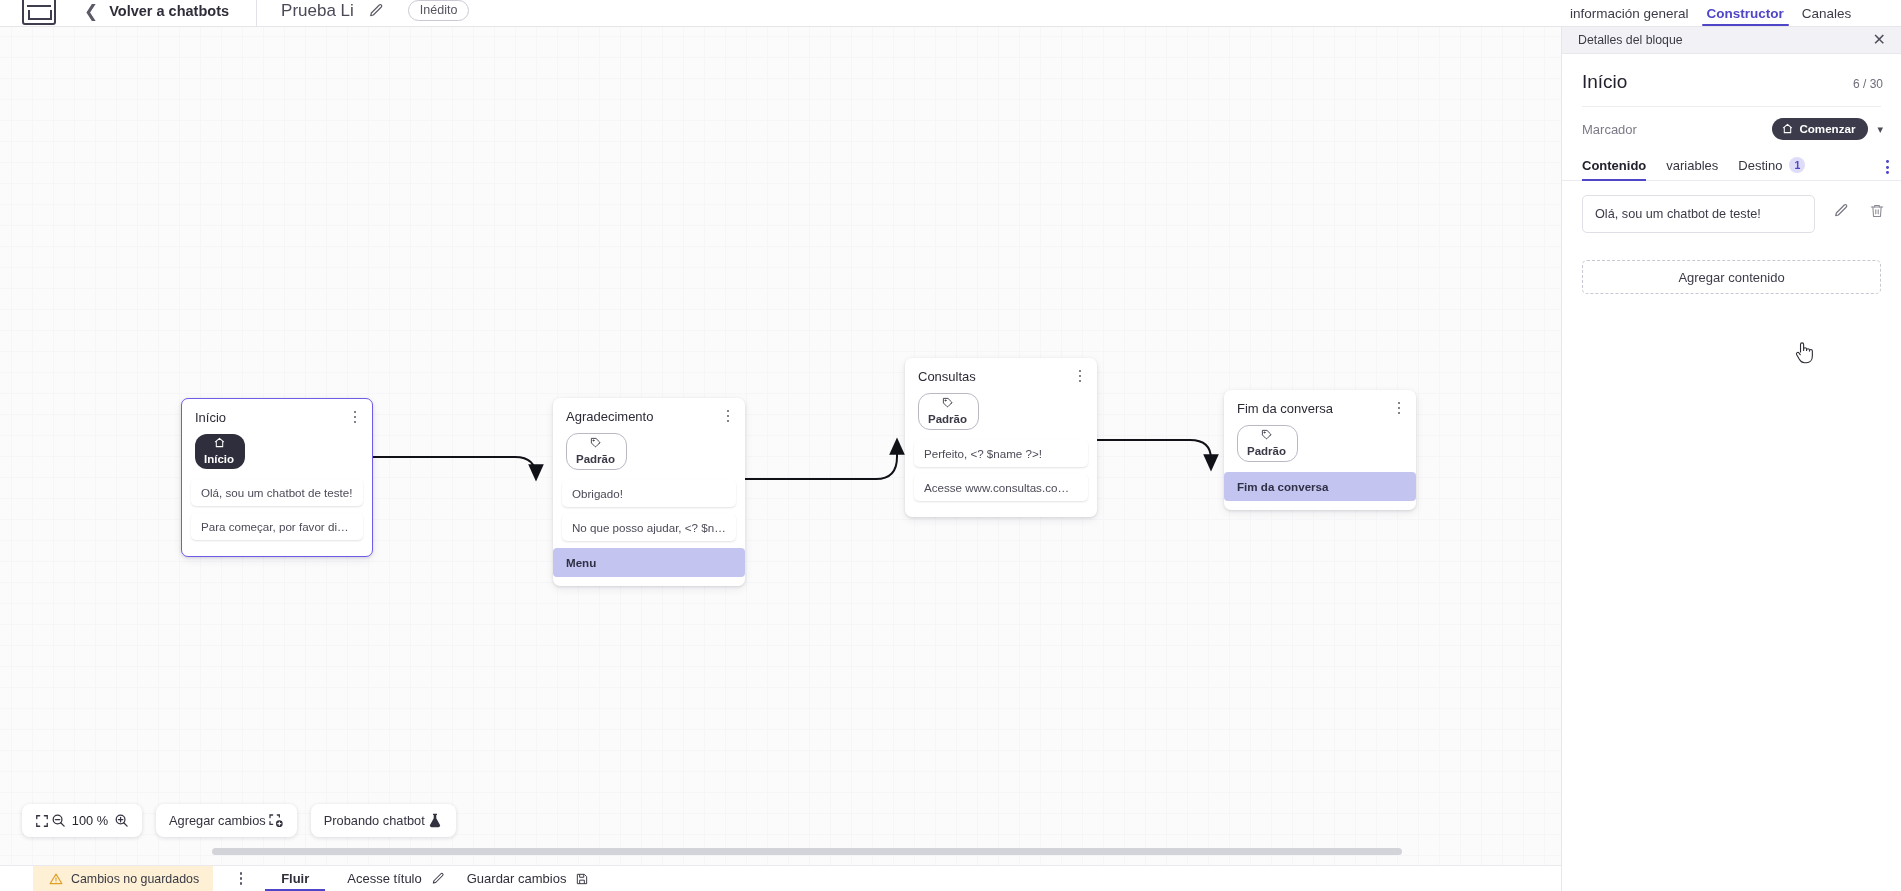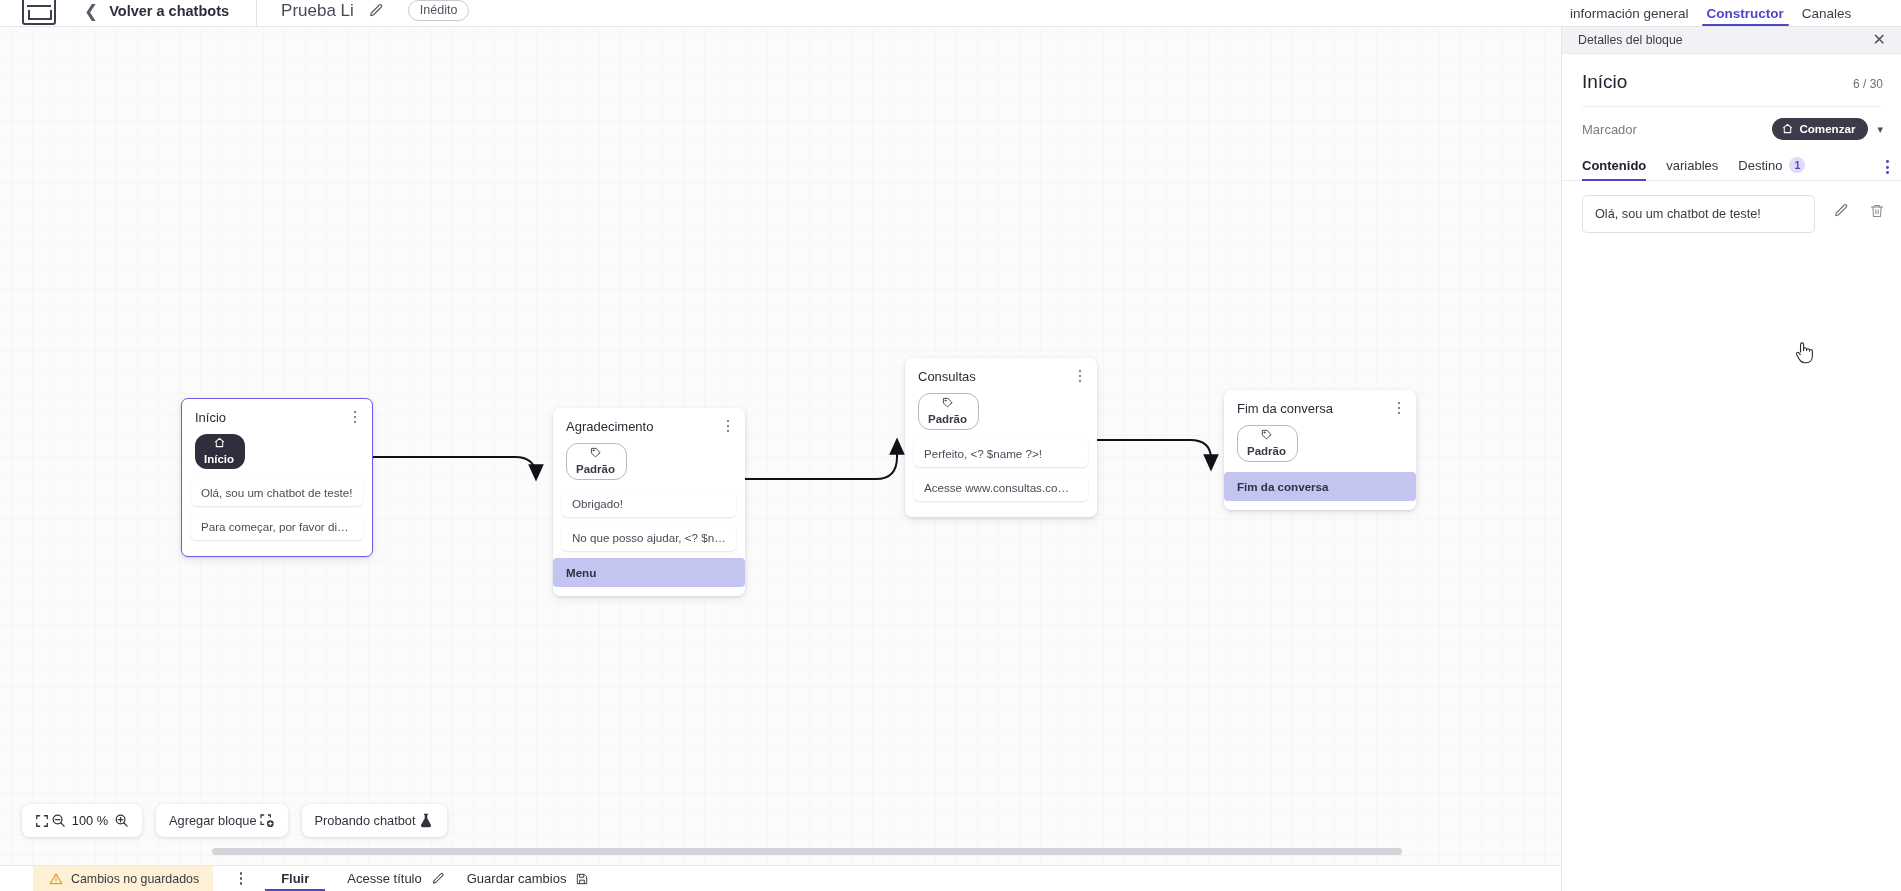--- a/index.html
+++ b/index.html
@@ -291,21 +291,21 @@
             </svg>
           <span>Início</span>
         </div>
       </div>
       <div class="node-body">
         <div class="chip">Olá, sou um chatbot de teste!</div>
         <div class="chip">Para começar, por favor digite o ...</div>
       </div>
     </div>
 
-    <div class="node" style="left:553px; top:381px;">
+    <div class="node" style="left:553px; top:371px;">
       <div class="node-head">
         <div class="node-title">Agradecimento</div>
         <div class="node-kebab">
             <i></i>
             <i></i>
             <i></i>
           </div>
         <div class="pill padrao">
           <svg width="11" height="11" viewBox="0 0 24 24" fill="none" stroke="#3a3a46" stroke-width="2" stroke-linecap="round" stroke-linejoin="round">
               <path d="M20.6 13.4L13.4 20.6a2 2 0 0 1-2.8 0L3 13V3h10l7.6 7.6a2 2 0 0 1 0 2.8z"></path>
@@ -379,21 +379,21 @@
           </svg>
         <span class="zoomval">100 %</span>
         <svg width="15" height="15" viewBox="0 0 24 24" fill="none" stroke="#33333f" stroke-width="2" stroke-linecap="round">
             <circle cx="10.5" cy="10.5" r="7"></circle>
             <path d="M7 10.5h7"></path>
             <path d="M10.5 7v7"></path>
             <path d="M15.6 15.6L21 21"></path>
           </svg>
       </div>
       <div class="ctool">
-        <span class="lbl">Agregar bloque</span>
+        <span class="lbl">Agregar cambios</span>
         <svg width="16" height="16" viewBox="0 0 24 24" fill="none" stroke="#33333f" stroke-width="1.9" stroke-linecap="round">
             <path d="M3 7V3h4"></path>
             <path d="M14 3h3v3"></path>
             <path d="M3 13v4h4"></path>
             <circle cx="17" cy="16" r="5" fill="#33333f" stroke="none"></circle>
             <path d="M17 13.7v4.6M14.7 16h4.6" stroke="#fff" stroke-width="1.8"></path>
           </svg>
       </div>
       <div class="ctool">
         <span class="lbl">Probando chatbot</span>
@@ -495,20 +495,21 @@
           <svg width="16" height="16" viewBox="0 0 24 24" fill="none" stroke="#8a8a94" stroke-width="1.6" stroke-linecap="round" stroke-linejoin="round">
               <path d="M3.5 6h17"></path>
               <path d="M8.5 6V3.8h7V6"></path>
               <path d="M5.8 6l1 14.2h10.4L18.2 6"></path>
               <path d="M10.2 10v6M13.8 10v6"></path>
             </svg>
         </div>
       </div>
 
 
+      <div class="add-content">Agregar contenido</div>
     </div>
   </div>
 
   <div class="cursor-ptr">
     <svg width="22" height="26" viewBox="0 0 24 28" fill="#ffffff" stroke="#2a2a33" stroke-width="1.2" stroke-linejoin="round">
       <path d="M8.2 13.5V4.6a1.7 1.7 0 0 1 3.4 0v7.3"></path>
       <path d="M11.6 11.6V9.9a1.6 1.6 0 0 1 3.2 0v2"></path>
       <path d="M14.8 11.9v-1a1.6 1.6 0 0 1 3.2 0v1.4"></path>
       <path d="M18 12.3v-.5a1.55 1.55 0 0 1 3.1 0v5.5c0 4.3-2.6 7.4-6.6 7.4h-2c-3 0-4.2-1.6-5.6-3.9l-3-5.1a1.6 1.6 0 0 1 2.7-1.7l1.6 2.3"></path>
     </svg>

